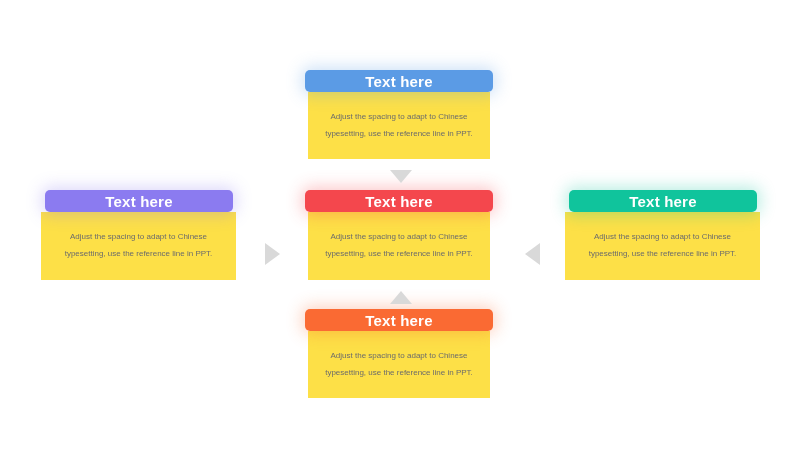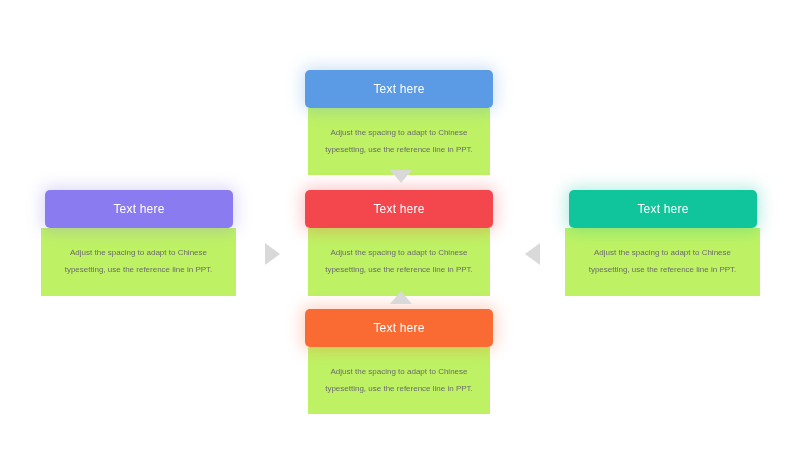--- a/index.html
+++ b/index.html
@@ -18,34 +18,34 @@
     width: 800px;
     height: 450px;
   }
 
   
   .card {
     position: absolute;
   }
   .card-header {
     position: relative;
-    height: 38px;
+    height: 22px;
     border-radius: 5px;
     display: flex;
     align-items: center;
     justify-content: center;
     color: #ffffff;
-    font-size: 12px;
-    font-weight: normal;
+    font-size: 15px;
+    font-weight: bold;
     letter-spacing: 0.2px;
     z-index: 2;
   }
   .card-body {
     position: relative;
-    background: #bef264;
+    background: #fde047;
     box-sizing: border-box;
     padding: 0 14px;
     display: flex;
     align-items: center;
     justify-content: center;
     text-align: center;
     color: #6b6b6b;
     font-size: 8px;
     line-height: 2.1;
     z-index: 1;

